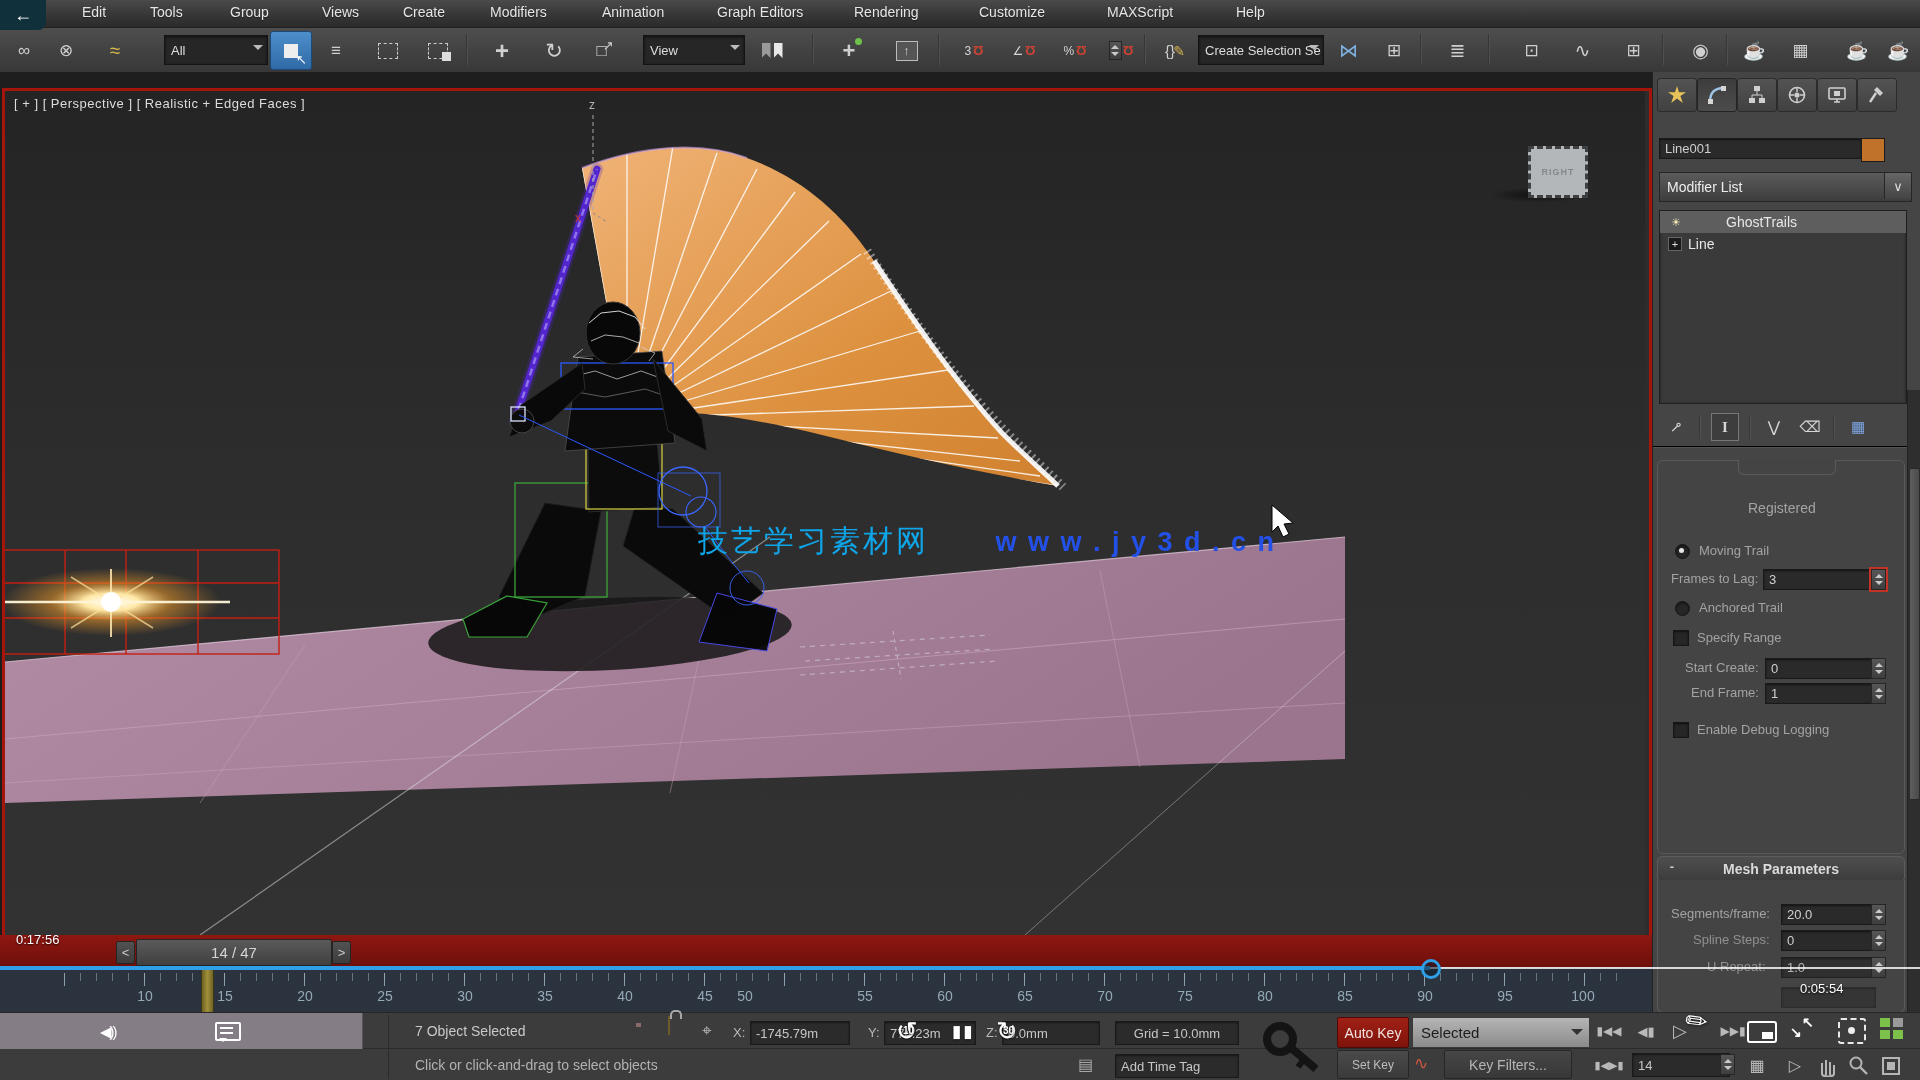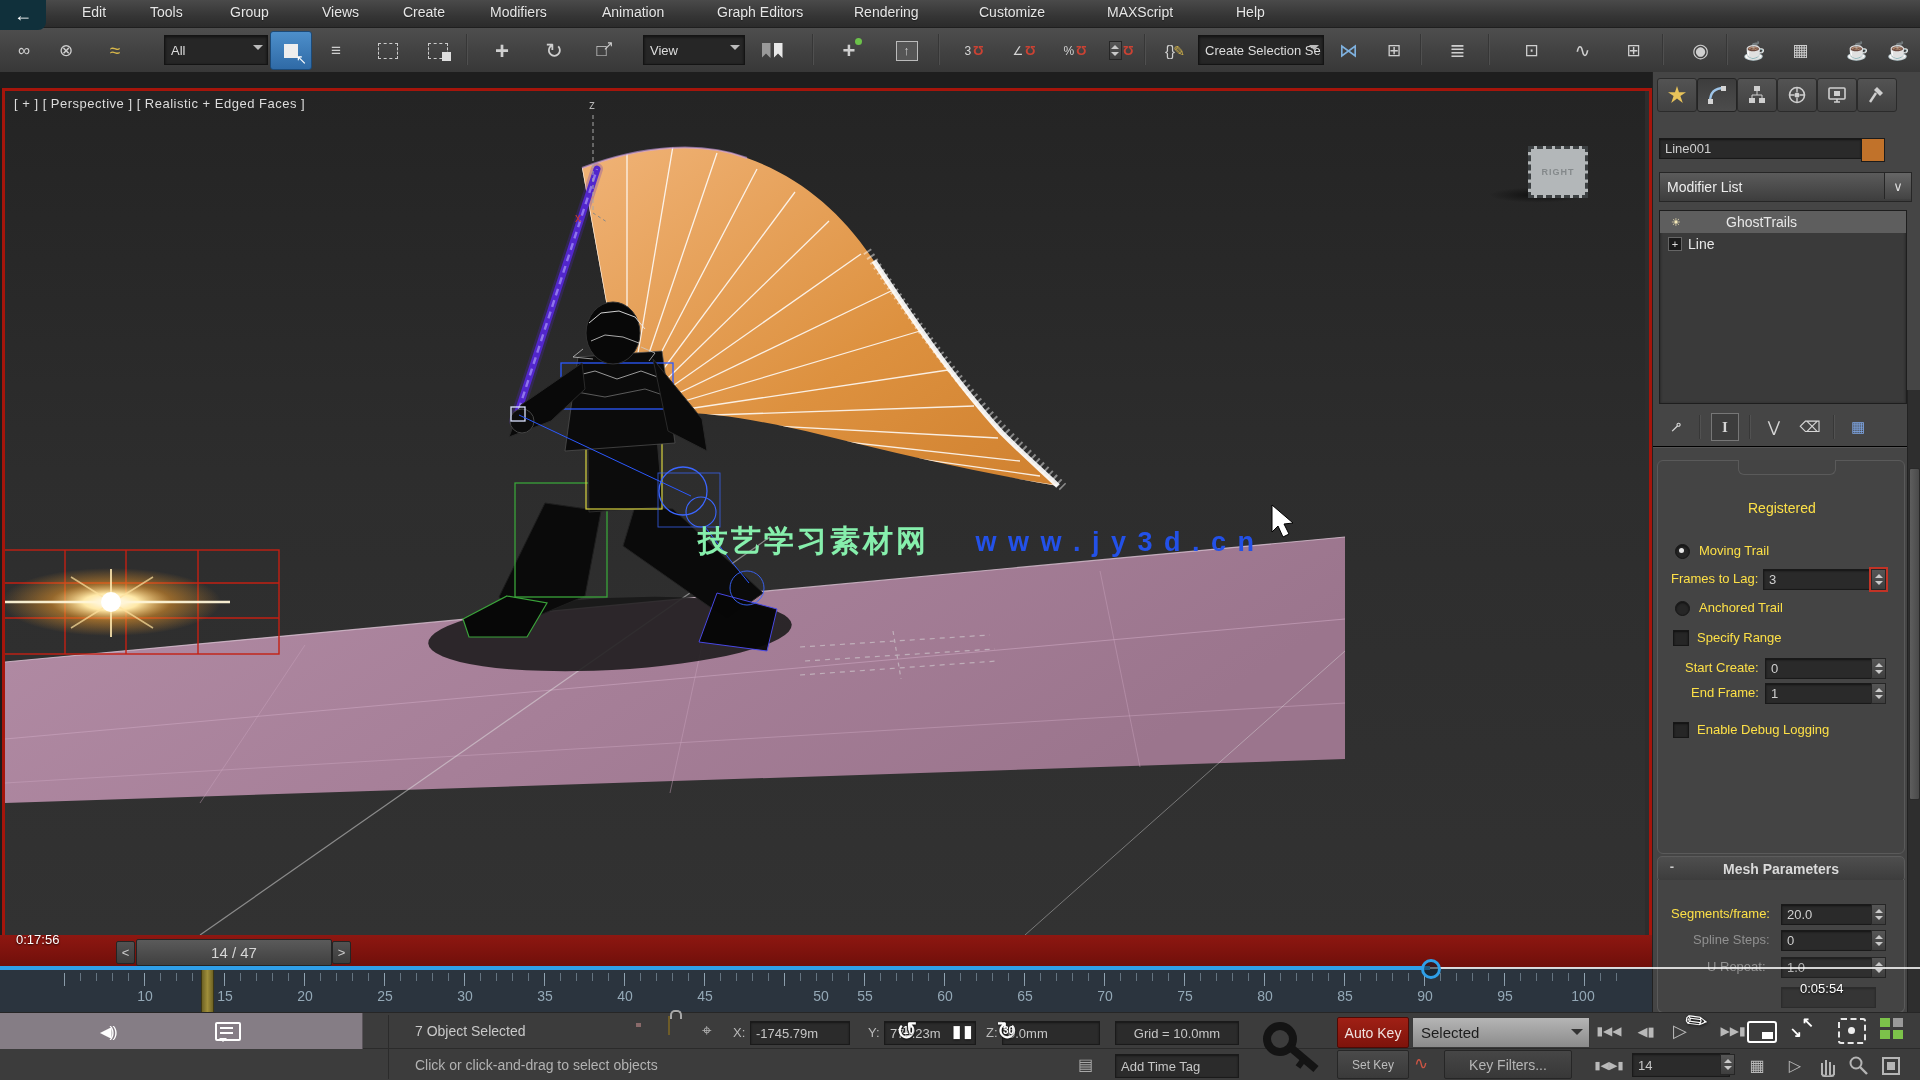--- a/index.html
+++ b/index.html
@@ -18,22 +18,22 @@
   .tsep{position:absolute;top:6px;width:2px;height:31px;background:linear-gradient(90deg,#2a2a2a,#5c5c5c)}
   .dd{position:absolute;top:7px;height:28px;background:#262626;border:1px solid #141414;box-shadow:inset 0 1px 3px rgba(0,0,0,.6);
       color:#ddd;font-size:13px;display:flex;align-items:center;padding-left:6px}
   .dd .car{position:absolute;right:4px;top:9px;width:0;height:0;border:5px solid transparent;border-top-color:#bbb}
   .mag{color:#cc4233;font-size:13px;font-weight:bold;display:inline-block;transform:rotate(180deg);margin-left:1px}
   .numsup{font-size:12px;color:#d5d5d5;margin-right:1px}
   
   .vpframe{left:2px;top:88px;width:1644px;height:850px;border:3px solid #a5150b;border-bottom:none;background:#2d2d2d;overflow:hidden}
   .vplabel{left:14px;top:96px;color:#dcdcdc;font-size:13px;letter-spacing:.5px;z-index:5}
   .wm{left:698px;top:521px;z-index:6;white-space:nowrap}
-  .wm .cn{color:#86efac;font-size:30px;font-weight:bold;letter-spacing:3px}
-  .wm .en{color:#2351e8;font-size:27px;font-weight:bold;margin-left:42px;letter-spacing:2px}
+  .wm .cn{color:#0ea5e9;font-size:30px;font-weight:normal;letter-spacing:3px}
+  .wm .en{color:#2351e8;font-size:27px;font-weight:bold;margin-left:62px;letter-spacing:2px}
   .stamp{left:1528px;top:146px;width:54px;height:46px;background:#b3b7b9;border:3px dashed #3c4042;z-index:4;
          display:flex;align-items:center;justify-content:center;color:#84898b;font-size:9px;letter-spacing:1px;font-weight:bold}
   .stamp-shadow{left:1468px;top:184px;width:140px;height:22px;border-radius:50%;z-index:3;
          background:radial-gradient(closest-side,rgba(0,0,0,.6),rgba(0,0,0,0) 70%)}
   
   .panel{left:1652px;top:72px;width:268px;height:940px;background:#454545;border-left:1px solid #222}
   .ptab{position:absolute;top:6px;width:38px;height:32px;background:linear-gradient(#535353,#414141);border:1px solid #2b2b2b;border-radius:3px;
         display:flex;align-items:center;justify-content:center}
   .ptab.active{background:linear-gradient(#3d3d3d,#4c4c4c);border-color:#242424}
   .namefield{left:6px;top:66px;width:196px;height:22px}
@@ -47,21 +47,21 @@
   .stackrow.sel{background:#5e5e5e}
   .stack-ico{width:16px;height:16px;margin:0 6px 0 8px;display:flex;align-items:center;justify-content:center;font-size:11px}
   .stacktools{left:0;top:336px;width:268px;height:38px;border-bottom:2px groove #555;display:flex;align-items:center}
   .stool{width:26px;height:26px;margin-left:10px;display:flex;align-items:center;justify-content:center;color:#d5d5d5;font-size:15px}
   .stool.boxed{border:1px solid #777;background:#3d3d3d}
   .ssep{width:2px;height:24px;margin-left:10px;background:linear-gradient(90deg,#2a2a2a,#5f5f5f)}
   .rollout{position:absolute;left:4px;width:246px;background:#444;border:1px solid #5a5a5a;border-radius:6px}
   .rhead{position:absolute;left:4px;width:246px;height:24px;background:linear-gradient(#4e4e4e,#3c3c3c);border:1px solid #5c5c5c;border-radius:5px;
          display:flex;align-items:center;justify-content:center;color:#dadada;font-size:14px;font-weight:bold}
   .rminus{position:absolute;left:7px;top:4px;width:14px;height:14px;color:#ccc;font-size:13px;line-height:12px;text-align:center}
-  .plbl{position:absolute;color:#fde047;font-size:13px;white-space:nowrap}
+  .plbl{position:absolute;color:#a3a3a3;font-size:13px;white-space:nowrap}
   .plbl.dim{color:#909090}
   .pfield{position:absolute;height:19px;background:#2a2a2a;border:1px solid #191919;box-shadow:inset 0 1px 2px rgba(0,0,0,.55);
           color:#cfcfcf;font-size:13px;display:flex;align-items:center;padding-left:5px}
   .spin{position:absolute;width:13px;height:19px;background:linear-gradient(#565656,#3e3e3e);border:1px solid #262626;display:flex;flex-direction:column;align-items:center;justify-content:space-around}
   .spin i{width:0;height:0;border:4px solid transparent;display:block}
   .spin i.up{border-bottom-color:#c9c9c9;margin-top:-2px}
   .spin i.dn{border-top-color:#c9c9c9;margin-bottom:-2px}
   .spin.hot{outline:2px solid #c23326}
   .rad{position:absolute;width:13px;height:13px;border-radius:50%;background:#262626;border:1px solid #161616;box-shadow:inset 0 1px 2px rgba(0,0,0,.6)}
   .rad.on::after{content:"";position:absolute;left:3px;top:3px;width:5px;height:5px;border-radius:50%;background:#e8e8e8}
@@ -555,21 +555,21 @@
   <div class="ticks-major"></div>
   <div class="ticks-minor"></div>
   <span class="ticklbl" style="left:132px">10</span>
   <span class="ticklbl" style="left:212px">15</span>
   <span class="ticklbl" style="left:292px">20</span>
   <span class="ticklbl" style="left:372px">25</span>
   <span class="ticklbl" style="left:452px">30</span>
   <span class="ticklbl" style="left:532px">35</span>
   <span class="ticklbl" style="left:612px">40</span>
   <span class="ticklbl" style="left:692px">45</span>
-  <span class="ticklbl" style="left:808px">50</span>
+  <span class="ticklbl" style="left:732px">50</span>
   <span class="ticklbl" style="left:852px">55</span>
   <span class="ticklbl" style="left:932px">60</span>
   <span class="ticklbl" style="left:1012px">65</span>
   <span class="ticklbl" style="left:1092px">70</span>
   <span class="ticklbl" style="left:1172px">75</span>
   <span class="ticklbl" style="left:1252px">80</span>
   <span class="ticklbl" style="left:1332px">85</span>
   <span class="ticklbl" style="left:1412px">90</span>
   <span class="ticklbl" style="left:1492px">95</span>
   <span class="ticklbl" style="left:1570px">100</span>

